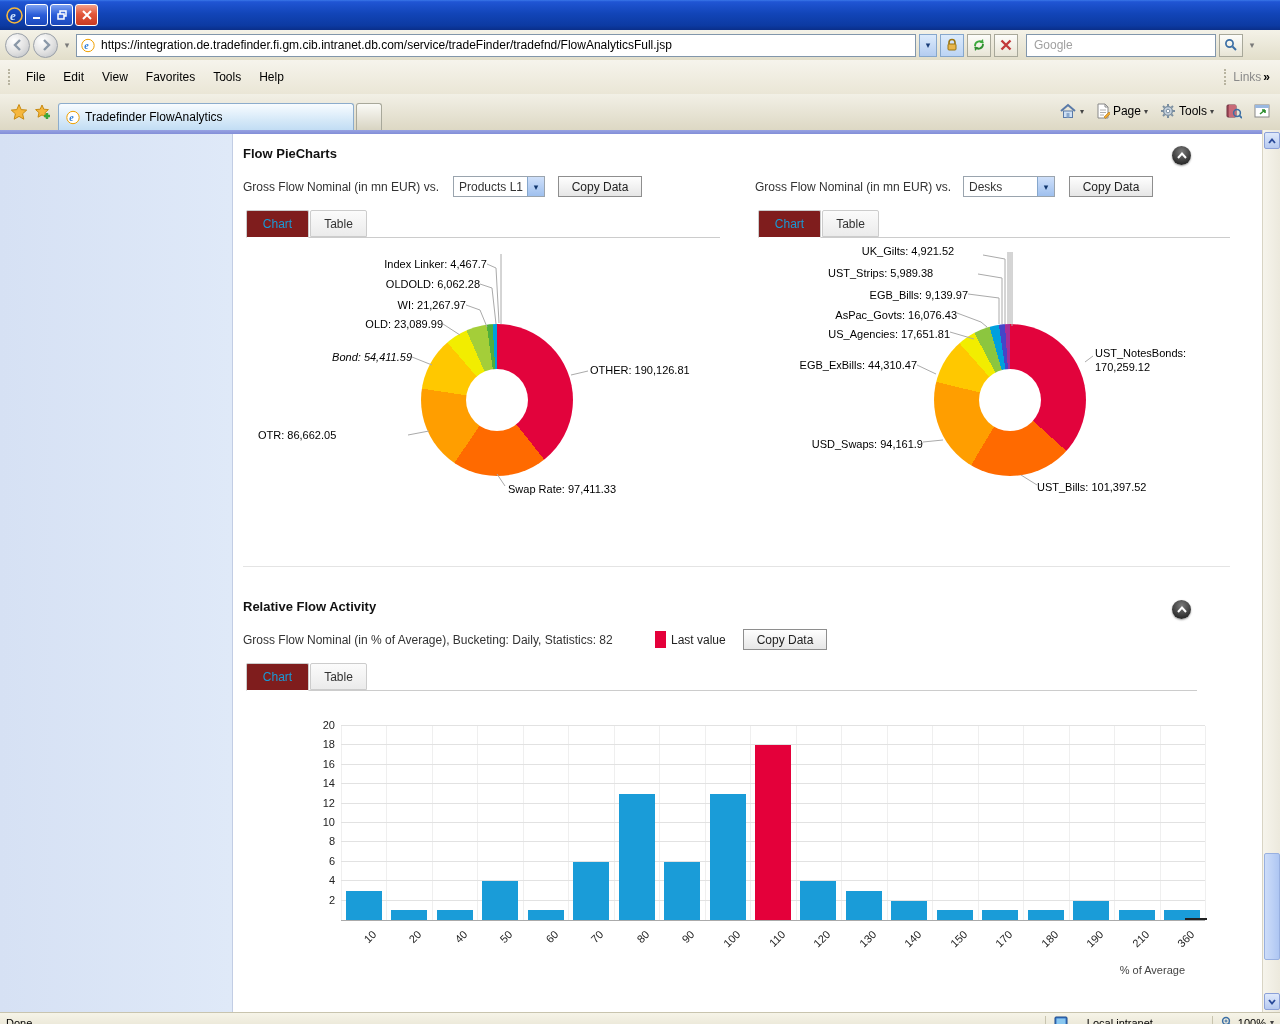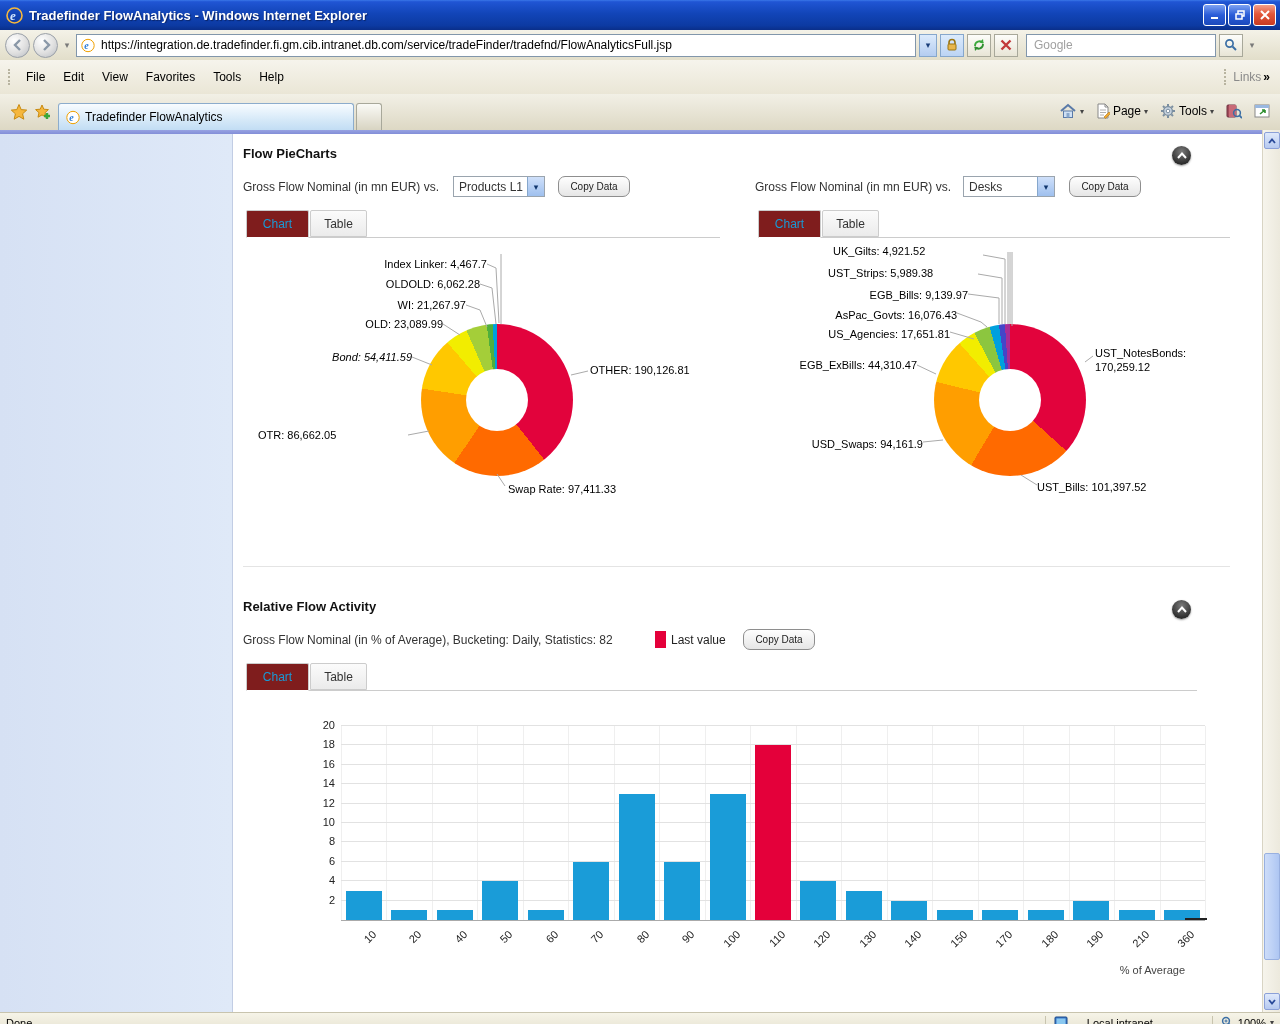--- a/index.html
+++ b/index.html
@@ -45,21 +45,21 @@
   .viewport{position:relative;height:882px;background:#fff;}
   .topstrip{position:absolute;left:0;top:0;right:18px;height:4px;background:linear-gradient(180deg,#97a2e2,#828ed8);}
   .sidebar{position:absolute;left:0;top:4px;bottom:0;width:233px;background:linear-gradient(90deg,#d6e1f4,#dfe9f8);border-right:1px solid #c2cde4;}
   .main{position:absolute;left:233px;top:4px;right:18px;bottom:0;background:#fff;overflow:hidden;font-size:12px;color:#333;}
   .sectitle{position:absolute;font-size:13px;font-weight:bold;color:#111;}
   .subtitle{position:absolute;font-size:12px;color:#333;}
   .collapse{position:absolute;width:19px;height:19px;border-radius:50%;background:radial-gradient(circle at 50% 30%,#7a7a7a,#2b2b2b 75%);display:flex;align-items:center;justify-content:center;box-shadow:0 1px 2px rgba(0,0,0,.4);}
   .xpselect{position:absolute;width:92px;height:21px;border:1px solid #9aa4ae;background:#fff;display:flex;align-items:center;font-size:12px;}
   .xpselect .val{flex:1;padding:0 5px;white-space:nowrap;overflow:hidden;}
   .xpselect .arrow{width:17px;height:100%;background:linear-gradient(180deg,#cfe0fa,#9fc0ee);border-left:1px solid #86a7cc;display:flex;align-items:center;justify-content:center;font-size:9px;color:#12376e;}
-  .copybtn{position:absolute;width:72px;height:21px;border:1px solid #8e8e8e;border-radius:7px;background:linear-gradient(180deg,#fefefe,#e6e6e6);font-size:10px;color:#222;display:flex;align-items:center;justify-content:center;}
+  .copybtn{position:absolute;width:84px;height:21px;border:1px solid #8e8e8e;border-radius:0;background:linear-gradient(180deg,#fefefe,#e6e6e6);font-size:12px;color:#222;display:flex;align-items:center;justify-content:center;}
   .tabline{position:absolute;height:1px;background:#ccc;}
   .ctab{position:absolute;display:flex;align-items:center;justify-content:center;font-size:12px;border:1px solid #ccc;border-radius:2px 2px 0 0;}
   .ctab.active{background:#7f1d1d;color:#199ad6;border-bottom:1px solid #fff;z-index:2;}
   .ctab.idle{background:linear-gradient(180deg,#fbfbfb,#ebebeb);color:#333;}
   .pie{position:absolute;width:152px;height:152px;border-radius:50%;}
   .piehole{position:absolute;width:62px;height:62px;border-radius:50%;background:#fff;}
   .plabel{position:absolute;font-size:11px;color:#000;white-space:nowrap;}
   .plabel.wrap{white-space:normal;line-height:14px;}
   .leaders{position:absolute;left:0;top:0;pointer-events:none;}
   .divider{position:absolute;height:1px;background:#e4e4e4;}
@@ -92,21 +92,20 @@
 
 <div class="window">
 
   <div class="titlebar">
     <span>
       <svg width="17" height="17" viewBox="0 0 17 17">
           <circle cx="8.5" cy="8.5" r="7.5" fill="none" stroke="#f6b73c" stroke-width="1.6"></circle>
           <text x="4" y="13" font-size="13" font-style="italic" font-weight="bold" fill="#cfe4ff" font-family="Liberation Serif,serif">e</text>
         </svg>
     </span>
-    <span class="ttext">Tradefinder FlowAnalytics - Windows Internet Explorer</span>
     <span class="winbtn blue">
         <svg width="12" height="12">
           <rect x="2" y="8" width="7" height="2" fill="#fff"></rect>
         </svg>
       </span>
     <span class="winbtn blue">
         <svg width="12" height="12">
           <rect x="4" y="2" width="6" height="5" fill="none" stroke="#fff" stroke-width="1.5"></rect>
           <rect x="2" y="5" width="6" height="5" fill="#3a66d8" stroke="#fff" stroke-width="1.5"></rect>
         </svg>
@@ -330,21 +329,21 @@
           <polyline points="684,231 703,240"></polyline>
           <polyline points="690,308 710,306"></polyline>
           <polyline points="804,351 788,341"></polyline>
           <polyline points="860,222 852,228"></polyline>
           <line x1="775" y1="118" x2="775" y2="190"></line>
           <line x1="777" y1="118" x2="777" y2="190"></line>
           <line x1="779" y1="118" x2="779" y2="192"></line>
         </g>
       </svg>
 
-      <div class="plabel" style="left:600px;top:111px;width:150px;text-align:left;">UK_Gilts: 4,921.52</div>
+      <div class="plabel" style="left:600px;top:111px;width:150px;text-align:center;">UK_Gilts: 4,921.52</div>
       <div class="plabel" style="left:595px;top:133px;width:150px;text-align:left;">UST_Strips: 5,989.38</div>
       <div class="plabel" style="left:585px;top:155px;width:150px;text-align:right;">EGB_Bills: 9,139.97</div>
       <div class="plabel" style="left:574px;top:175px;width:150px;text-align:right;">AsPac_Govts: 16,076.43</div>
       <div class="plabel" style="left:567px;top:194px;width:150px;text-align:right;">US_Agencies: 17,651.81</div>
       <div class="plabel" style="left:534px;top:225px;width:150px;text-align:right;">EGB_ExBills: 44,310.47</div>
       <div class="plabel" style="left:540px;top:304px;width:150px;text-align:right;">USD_Swaps: 94,161.9</div>
       <div class="plabel" style="left:804px;top:347px;">UST_Bills: 101,397.52</div>
       <div class="plabel wrap" style="left:862px;top:212px;width:105px;">UST_NotesBonds: 170,259.12</div>
 
       <div class="divider" style="left:10px;top:432px;width:987px;"></div>

